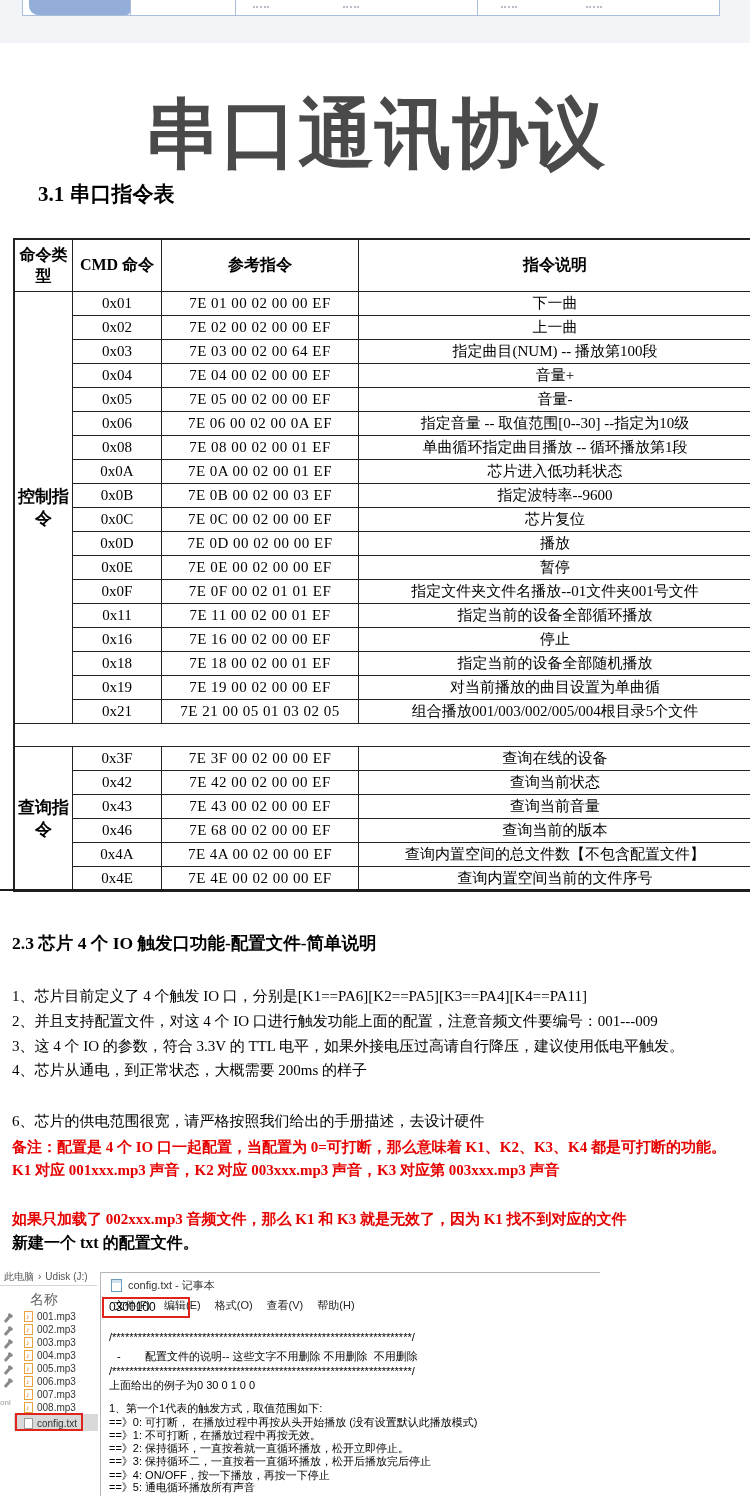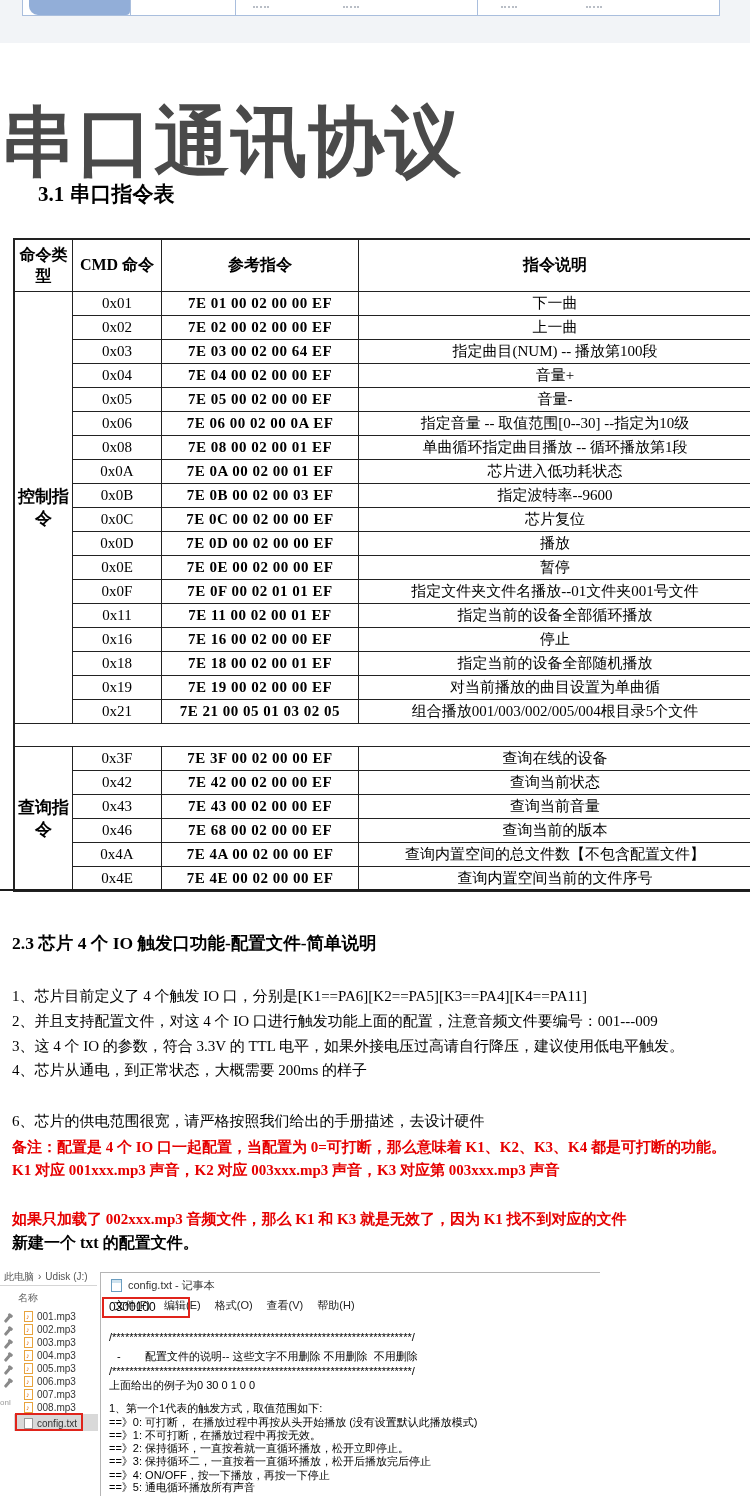--- a/index.html
+++ b/index.html
@@ -9,52 +9,52 @@
   
   .topband{position:absolute;top:0;left:0;width:750px;height:43px;background:#f2f4f7;}
   .toprow{position:absolute;top:0;left:22px;width:698px;height:16px;background:#fff;
           border:1px solid #a9bedd;border-top:none;box-sizing:border-box;}
   .topdiv{position:absolute;top:0;width:1px;height:15px;background:#a9bedd;}
   .bluecell{position:absolute;top:0;left:6px;width:101px;height:15px;background:#92aed8;
             border-radius:0 0 4px 9px;}
   .remnant{position:absolute;top:6px;width:16px;border-top:2px dotted #b9bec6;}
 
   
-  .bigtitle{position:absolute;top:84px;left:0;width:750px;text-align:left;
+  .bigtitle{position:absolute;top:84px;left:0;width:750px;text-align:center;
             font-size:76px;font-weight:bold;color:#4a4a4a;letter-spacing:1px;
-            font-family:"Liberation Sans","DejaVu Sans",sans-serif;margin-top:8px;}
+            font-family:"Liberation Sans","DejaVu Sans",sans-serif;}
   .sec31{position:absolute;top:180px;left:38px;font-size:21px;font-weight:bold;color:#000;}
 
   
   table.cmd{position:absolute;top:238px;left:13px;width:731px;border-collapse:collapse;
             font-size:15px;color:#000;table-layout:fixed;}
   table.cmd td,table.cmd th{border:1px solid #222;text-align:center;padding:0 2px;
             height:23px;overflow:hidden;}
   table.cmd{border:2px solid #222;}
   table.cmd th{height:51px;font-weight:bold;font-size:16px;}
   .w1{width:53px;} .w2{width:84px;} .w3{width:192px;} .w4{width:388px;}
   td.gcell{font-weight:bold;font-size:17px;line-height:22px;padding:0 10px;}
   tr.sep td{height:22px;border-left:2px solid #222;border-right:2px solid #222;}
-  td.hex{letter-spacing:0.5px;font-weight:bold;}
+  td.hex{letter-spacing:0.5px;}
 
   .rule{position:absolute;top:889px;left:0;width:750px;border-top:2px solid #1c1c1c;}
 
   
   .h23{position:absolute;left:12px;top:931px;font-size:17.5px;font-weight:bold;color:#000;}
   .pline{position:absolute;left:12px;white-space:nowrap;font-size:15px;color:#000;}
   .rline{position:absolute;left:12px;white-space:nowrap;font-size:15px;font-weight:bold;color:#e60000;}
   .bline{position:absolute;left:12px;white-space:nowrap;font-size:16px;font-weight:bold;color:#000;}
 
   
   .shot{position:absolute;top:1262px;left:0;width:600px;height:234px;overflow:hidden;
         font-family:"Liberation Sans","DejaVu Sans",sans-serif;}
   .crumb{position:absolute;left:4px;top:8px;font-size:10px;color:#555;}
   .crumb span{margin-right:4px;}
   .exline{position:absolute;left:0;top:23px;width:97px;border-top:1px solid #d5d5d5;}
-  .colhdr{position:absolute;left:18px;top:29px;font-size:10px;color:#666;}
+  .colhdr{position:absolute;left:30px;top:29px;font-size:14px;color:#666;}
   .frow{position:absolute;left:24px;height:13px;display:flex;align-items:center;font-size:10px;color:#333;}
   .fico{display:inline-block;width:9px;height:11px;background:#fff;border:1px solid #e8a33d;
         margin-right:4px;position:relative;box-sizing:border-box;}
   .fico::before{content:"♪";position:absolute;left:1px;top:1px;font-size:7px;line-height:7px;color:#e07820;}
   .tico{display:inline-block;width:9px;height:11px;background:#fff;border:1px solid #9a9a9a;
         margin-right:4px;box-sizing:border-box;}
   .pin{position:absolute;width:3px;height:8px;background:#8a8a8a;border-radius:1px;transform:rotate(40deg);}
   .pin::after{content:"";position:absolute;top:-2px;left:-1px;width:5px;height:3px;background:#8a8a8a;border-radius:1px;}
   .edgefrag{position:absolute;left:0;top:136px;font-size:8px;color:#999;}
   .selbg{position:absolute;left:14px;top:152px;width:84px;height:17px;background:#d9d9d9;}

